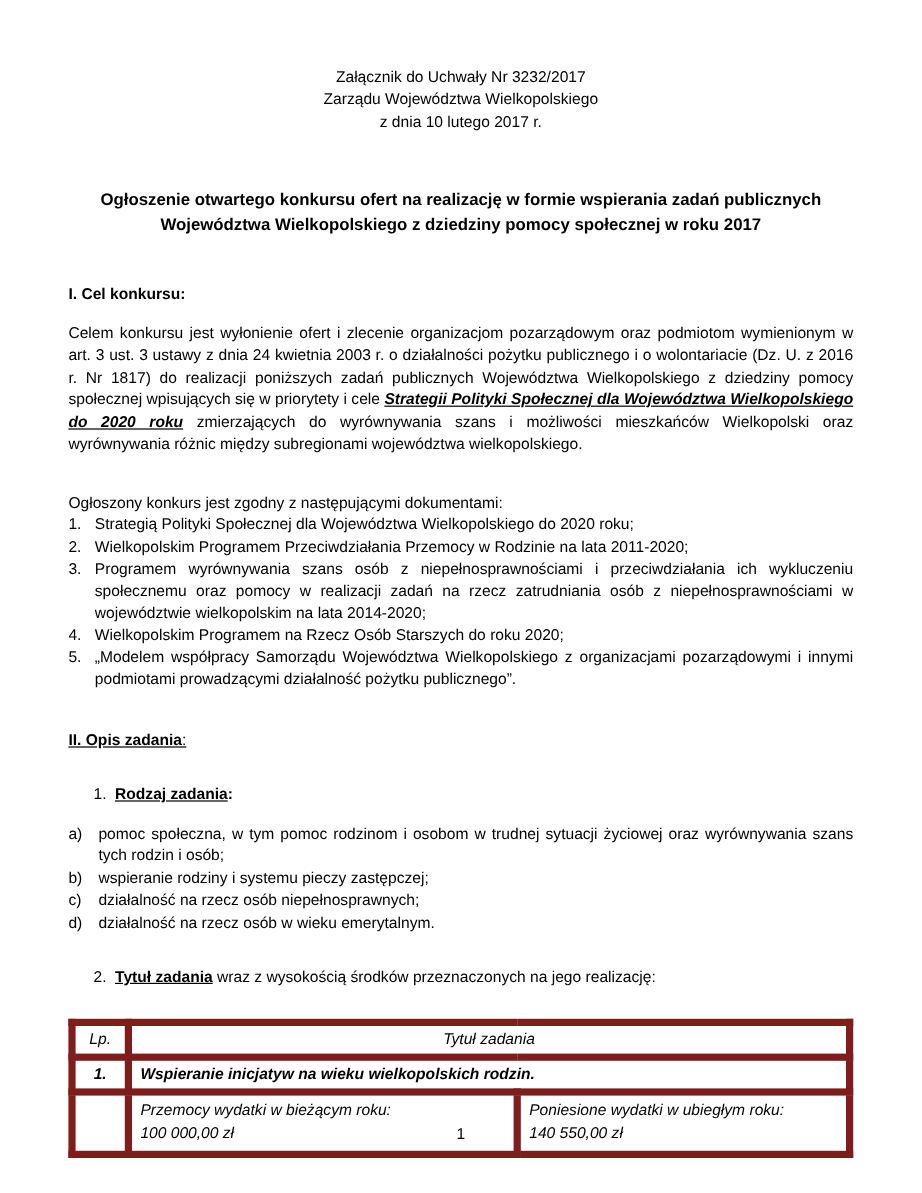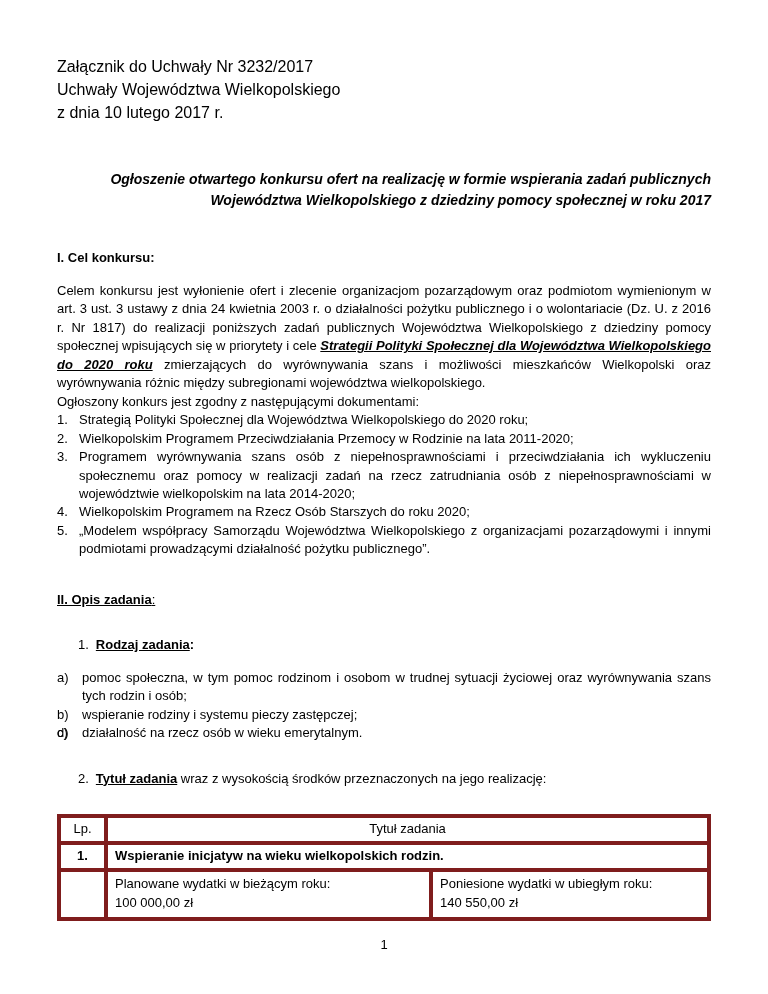--- a/index.html
+++ b/index.html
@@ -9,71 +9,71 @@
     width: 768px;
     height: 994px;
     background: #ffffff;
     color: #000000;
     font-family: "Liberation Sans", "DejaVu Sans", sans-serif;
     font-size: 13px;
     line-height: 1.42;
     padding: 55px 57px 0 57px;
     overflow: hidden;
   }
-  .attachment { text-align: left; font-size: 16px; line-height: 1.45; }
+  .attachment { text-align: center; font-size: 13px; line-height: 1.45; }
   .doc-title {
     margin-top: 44px;
-    text-align: right;
+    text-align: center;
     font-weight: bold;
     font-size: 14px;
     line-height: 1.5;
-    font-style: italic;
   }
   .heading-1 { margin-top: 38px; font-weight: bold; }
   .para { margin-top: 15px; text-align: justify; }
   .emph { font-weight: bold; font-style: italic; text-decoration: underline; }
-  .intro { }
+  .intro { margin-top: 30px; }
   .hang-item { position: relative; padding-left: 22px; text-align: justify; }
   .hang-num { position: absolute; left: 0; top: 0; }
   .heading-2 { margin-top: 32px; text-decoration: underline; }
   .bold { font-weight: bold; }
   .bold-underline { font-weight: bold; text-decoration: underline; }
   .sub-heading { margin-top: 27px; padding-left: 21px; }
   .sub-num { margin-right: 7px; }
   .types-list { margin-top: 14px; }
   .type-item { position: relative; padding-left: 25px; text-align: justify; }
   .type-letter { position: absolute; left: 0; top: 0; }
   .task-table { margin-top: 26px; width: 100%; border-collapse: collapse; }
   .task-table td {
-    border: 4px solid #7f1d1d;
+    border: 6px solid #7f1d1d;
     padding: 2px 7px;
     vertical-align: top;
     font-size: 13px;
     line-height: 1.45;
+    font-style: italic;
   }
   .task-table .c1 { width: 47px; }
   .task-table .c2 { width: 50%; }
   .task-table .center { text-align: center; }
   .task-table .money-cell { padding: 3px 7px 5px 7px; }
   .page-number {
     position: absolute;
     left: 0; right: 0;
     bottom: 40px;
     text-align: center;
     font-size: 13px;
   }
 </style>
 </head>
 <body>
 
 <div class="page">
 
   <div class="attachment">
     <div>Załącznik do Uchwały Nr 3232/2017</div>
-    <div>Uchwały Województwa Wielkopolskiego</div>
+    <div>Zarządu Województwa Wielkopolskiego</div>
     <div>z dnia 10 lutego 2017 r.</div>
   </div>
 
   <h1 class="doc-title">Ogłoszenie otwartego konkursu ofert na realizację w formie wspierania zadań publicznych Województwa Wielkopolskiego z dziedziny pomocy społecznej w roku 2017</h1>
 
   <div class="heading-1">I.  Cel konkursu:</div>
 
   <p class="para"><span>Celem konkursu jest wyłonienie ofert i zlecenie organizacjom pozarządowym oraz podmiotom wymienionym w art. 3 ust. 3 ustawy z dnia 24 kwietnia 2003 r. o działalności pożytku publicznego i o wolontariacie (Dz. U. z 2016 r. Nr 1817) do realizacji poniższych zadań publicznych Województwa Wielkopolskiego z dziedziny pomocy społecznej wpisujących się w priorytety i cele </span><span class="emph">Strategii Polityki Społecznej dla Województwa Wielkopolskiego do 2020 roku</span><span> zmierzających do wyrównywania szans i możliwości mieszkańców Wielkopolski oraz wyrównywania różnic między subregionami województwa wielkopolskiego.</span></p>
 
   <p class="intro">Ogłoszony konkurs jest zgodny z następującymi dokumentami:</p>
@@ -109,20 +109,21 @@
     <div class="type-item">
       <span class="type-letter">a)</span>
       <span>pomoc społeczna, w tym pomoc rodzinom i osobom w trudnej sytuacji życiowej oraz wyrównywania szans tych rodzin i osób;</span>
     </div>
     <div class="type-item">
       <span class="type-letter">b)</span>
       <span>wspieranie rodziny i systemu pieczy zastępczej;</span>
     </div>
     <div class="type-item">
       <span class="type-letter">c)</span>
+      <span>działalność na rzecz osób niepełnosprawnych;</span>
     </div>
     <div class="type-item">
       <span class="type-letter">d)</span>
       <span>działalność na rzecz osób w wieku emerytalnym.</span>
     </div>
   </div>
 
   <div class="sub-heading"><span class="sub-num">2.</span><span class="bold-underline">Tytuł zadania</span><span> wraz z wysokością środków przeznaczonych na jego realizację:</span></div>
 
   <table class="task-table">
@@ -136,21 +137,21 @@
         <td class="center">Lp.</td>
         <td class="center" colspan="2">Tytuł zadania</td>
       </tr>
       <tr>
         <td class="center bold">1.</td>
         <td class="bold" colspan="2">Wspieranie inicjatyw na wieku wielkopolskich rodzin.</td>
       </tr>
       <tr>
         <td></td>
         <td class="money-cell">
-          <div>Planowane wydatki w bieżącym roku:</div>
+          <div>Przemocy wydatki w bieżącym roku:</div>
           <div>100 000,00 zł</div>
         </td>
         <td class="money-cell">
           <div>Poniesione wydatki w ubiegłym roku:</div>
           <div>140 550,00 zł</div>
         </td>
       </tr>
     </tbody>
   </table>
 

